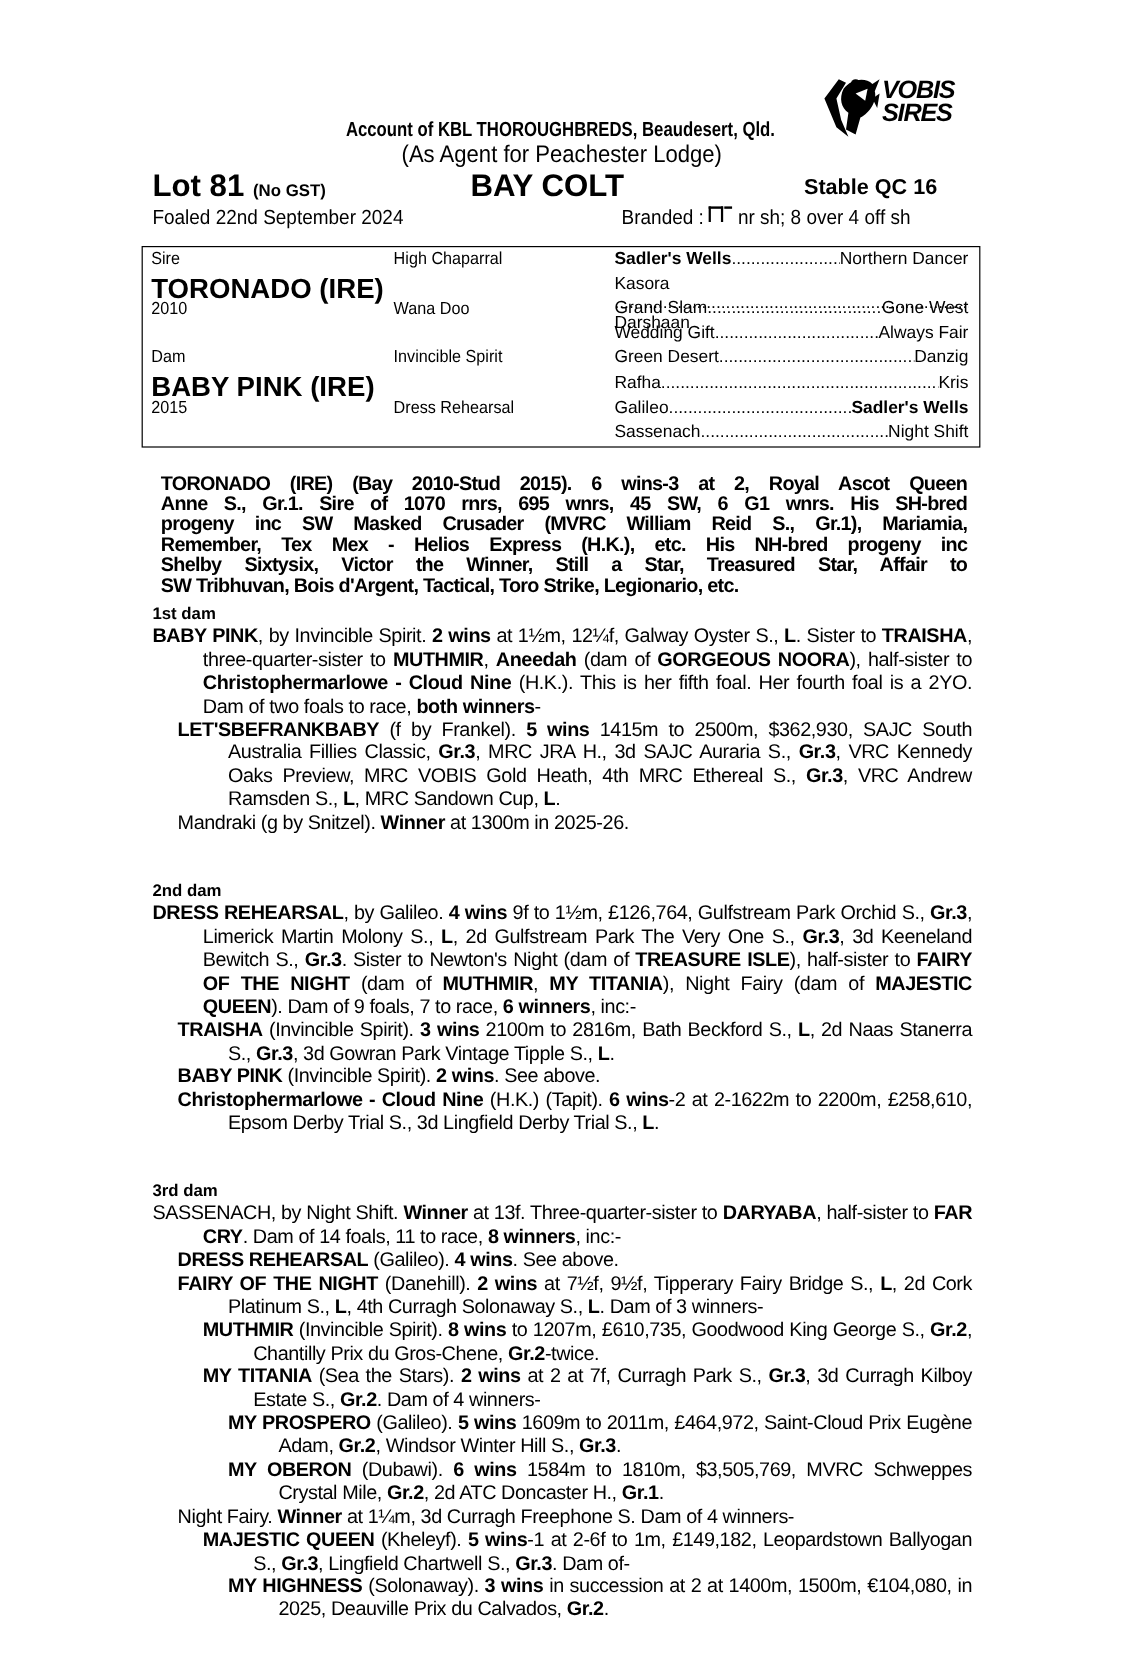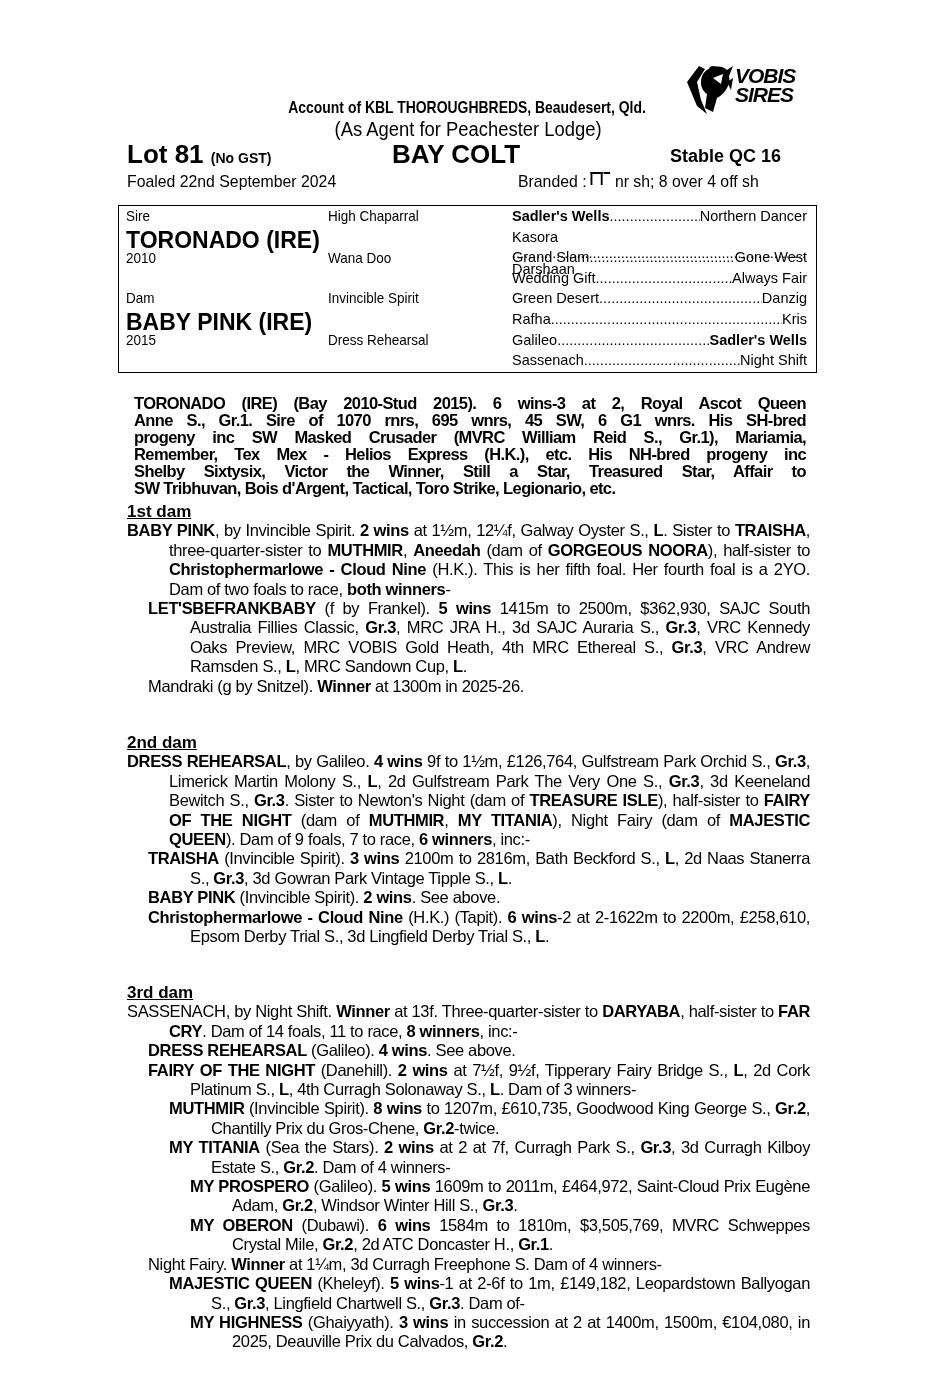--- a/index.html
+++ b/index.html
@@ -24,21 +24,21 @@
   .ped-big { font-weight: bold; font-size: 23px; transform: none; }
   .gg { position: absolute; left: 393px; width: 295px; font-size: 14.5px; display: flex; white-space: nowrap; }
   .gg .l, .gg .r { flex: none; }
   .gg .dots { flex: 1; overflow: hidden; }
   .gg .dots::after { content: "......................................................................................................................"; letter-spacing: 0; }
 
   .sire-para { left: 134px; top: 367px; width: 672px; font-weight: bold; font-size: 16.5px; line-height: 17px; text-align: justify; letter-spacing: -0.6px; margin-top: 28px; }
   .sire-para span { display: block; }
 
   .sec { position: absolute; left: 127px; width: 683px; font-size: 16.5px; line-height: 19.4px; }
-  .sec-title { font-weight: bold; font-size: 17px; text-decoration: underline; }
+  .sec-title { font-weight: bold; font-size: 14px; }
   .p { text-align: justify; }
   .p b { font-weight: bold; }
   .ind0 { padding-left: 42px; text-indent: -42px; }
   .ind1 { padding-left: 63px; text-indent: -42px; }
   .ind2 { padding-left: 84px; text-indent: -42px; }
   .ind3 { padding-left: 105px; text-indent: -42px; }
   .nar { letter-spacing: -0.35px; }
 </style>
 </head>
 <body>
@@ -162,15 +162,15 @@
       <div class="sec-title">3rd dam</div>
       <div class="p nar ind0"><span>SASSENACH, by Night Shift. </span><b>Winner</b><span> at 13f. Three-quarter-sister to </span><b>DARYABA</b><span>, half-sister to </span><b>FAR CRY</b><span>. Dam of 14 foals, 11 to race, </span><b>8 winners</b><span>, inc:-</span></div>
       <div class="p nar ind1"><b>DRESS REHEARSAL</b><span> (Galileo). </span><b>4 wins</b><span>. See above.</span></div>
       <div class="p nar ind1"><b>FAIRY OF THE NIGHT</b><span> (Danehill). </span><b>2 wins</b><span> at 7½f, 9½f, Tipperary Fairy Bridge S., </span><b>L</b><span>, 2d Cork Platinum S., </span><b>L</b><span>, 4th Curragh Solonaway S., </span><b>L</b><span>. Dam of 3 winners-</span></div>
       <div class="p nar ind2"><b>MUTHMIR</b><span> (Invincible Spirit). </span><b>8 wins</b><span> to 1207m, £610,735, Goodwood King George S., </span><b>Gr.2</b><span>, Chantilly Prix du Gros-Chene, </span><b>Gr.2</b><span>-twice.</span></div>
       <div class="p nar ind2"><b>MY TITANIA</b><span> (Sea the Stars). </span><b>2 wins</b><span> at 2 at 7f, Curragh Park S., </span><b>Gr.3</b><span>, 3d Curragh Kilboy Estate S., </span><b>Gr.2</b><span>. Dam of 4 winners-</span></div>
       <div class="p nar ind3"><b>MY PROSPERO</b><span> (Galileo). </span><b>5 wins</b><span> 1609m to 2011m, £464,972, Saint-Cloud Prix Eugène Adam, </span><b>Gr.2</b><span>, Windsor Winter Hill S., </span><b>Gr.3</b><span>.</span></div>
       <div class="p nar ind3"><b>MY OBERON</b><span> (Dubawi). </span><b>6 wins</b><span> 1584m to 1810m, $3,505,769, MVRC Schweppes Crystal Mile, </span><b>Gr.2</b><span>, 2d ATC Doncaster H., </span><b>Gr.1</b><span>.</span></div>
       <div class="p nar ind1"><span>Night Fairy. </span><b>Winner</b><span> at 1¼m, 3d Curragh Freephone S. Dam of 4 winners-</span></div>
       <div class="p nar ind2"><b>MAJESTIC QUEEN</b><span> (Kheleyf). </span><b>5 wins</b><span>-1 at 2-6f to 1m, £149,182, Leopardstown Ballyogan S., </span><b>Gr.3</b><span>, Lingfield Chartwell S., </span><b>Gr.3</b><span>. Dam of-</span></div>
-      <div class="p nar ind3"><b>MY HIGHNESS</b><span> (Ghaiyyath). </span><b>3 wins</b><span> in succession at 2 at 1400m, 1500m, €104,080, in 2025, Deauville Prix du Calvados, </span><b>Gr.2</b><span>.</span></div>
+      <div class="p nar ind3"><b>MY HIGHNESS</b><span> (Solonaway). </span><b>3 wins</b><span> in succession at 2 at 1400m, 1500m, €104,080, in 2025, Deauville Prix du Calvados, </span><b>Gr.2</b><span>.</span></div>
     </div>
   </div>
 
 </body></html>

